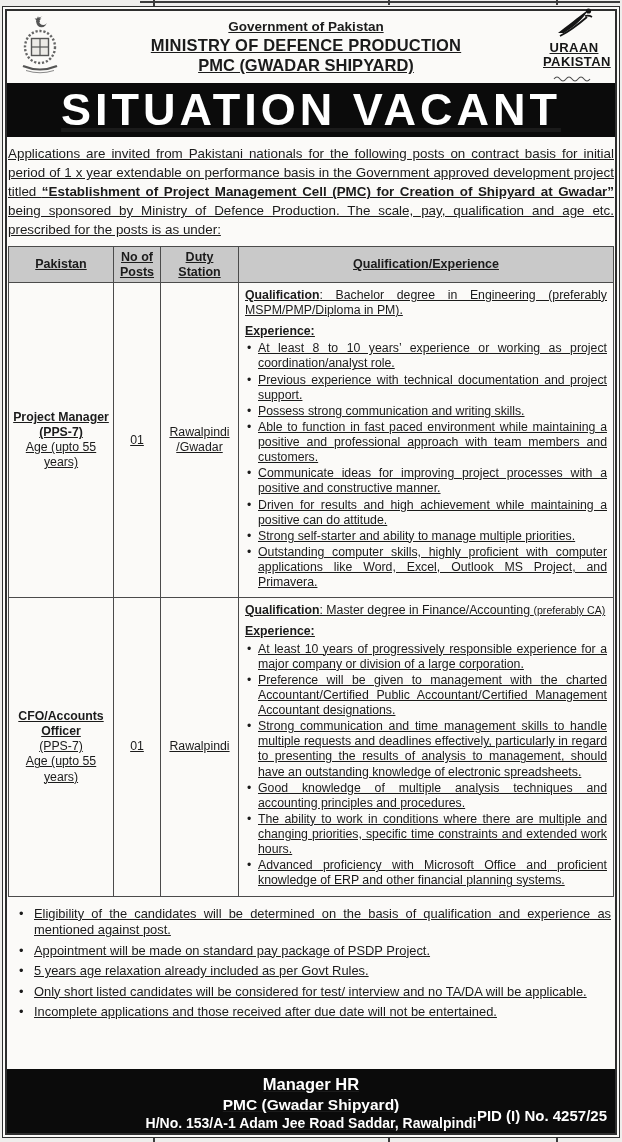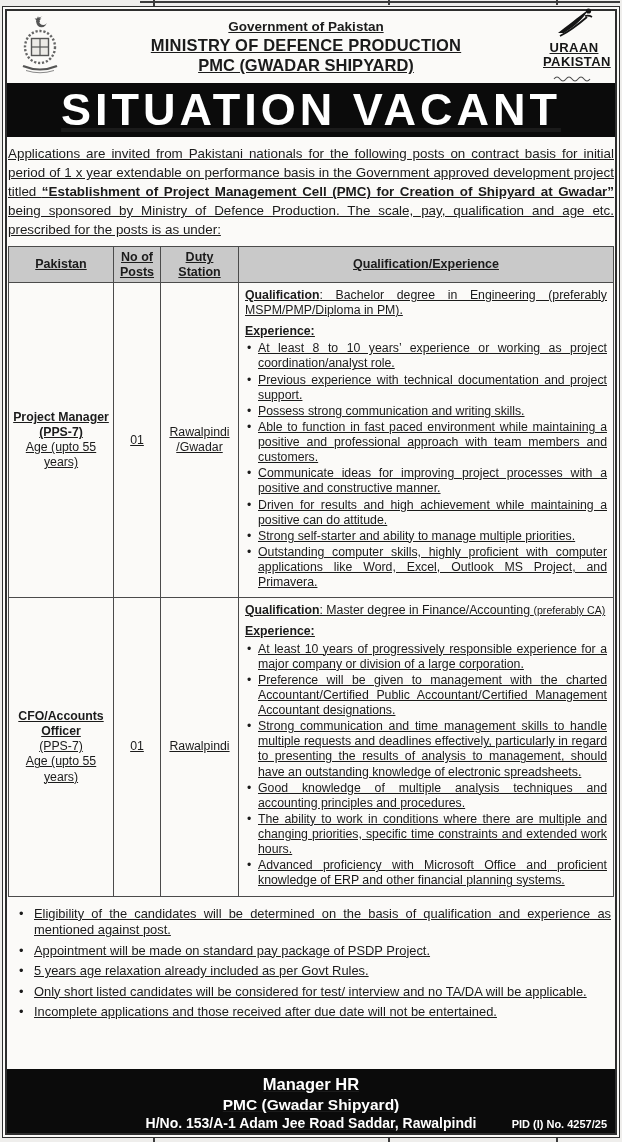--- a/index.html
+++ b/index.html
@@ -81,21 +81,21 @@
   ul.notes b { font-weight: 700; }
 
   
   .footer {
     flex: 0 0 auto; height: 64px; background: #0b0b0b; color: #ffffff;
     text-align: center; position: relative; padding-top: 5px;
   }
   .f1 { font-size: 16.5px; font-weight: 700; line-height: 1.25; }
   .f2 { font-size: 15.5px; font-weight: 700; line-height: 1.25; }
   .f3 { font-size: 14px; font-weight: 600; line-height: 1.35; text-align: center; }
-  .pid { position: absolute; right: 8px; bottom: 3px; font-size: 11px; font-weight: 600; }
+  .pid { position: absolute; right: 8px; bottom: 9px; font-size: 15px; font-weight: 600; }
 </style>
 </head>
 <body>
 
 <div class="artifact t-line"></div>
 <div class="artifact t-tick1"></div>
 <div class="artifact t-tick2"></div>
 <div class="artifact t-tick3"></div>
 <div class="artifact b-tick1"></div>
 <div class="artifact b-tick2"></div>

